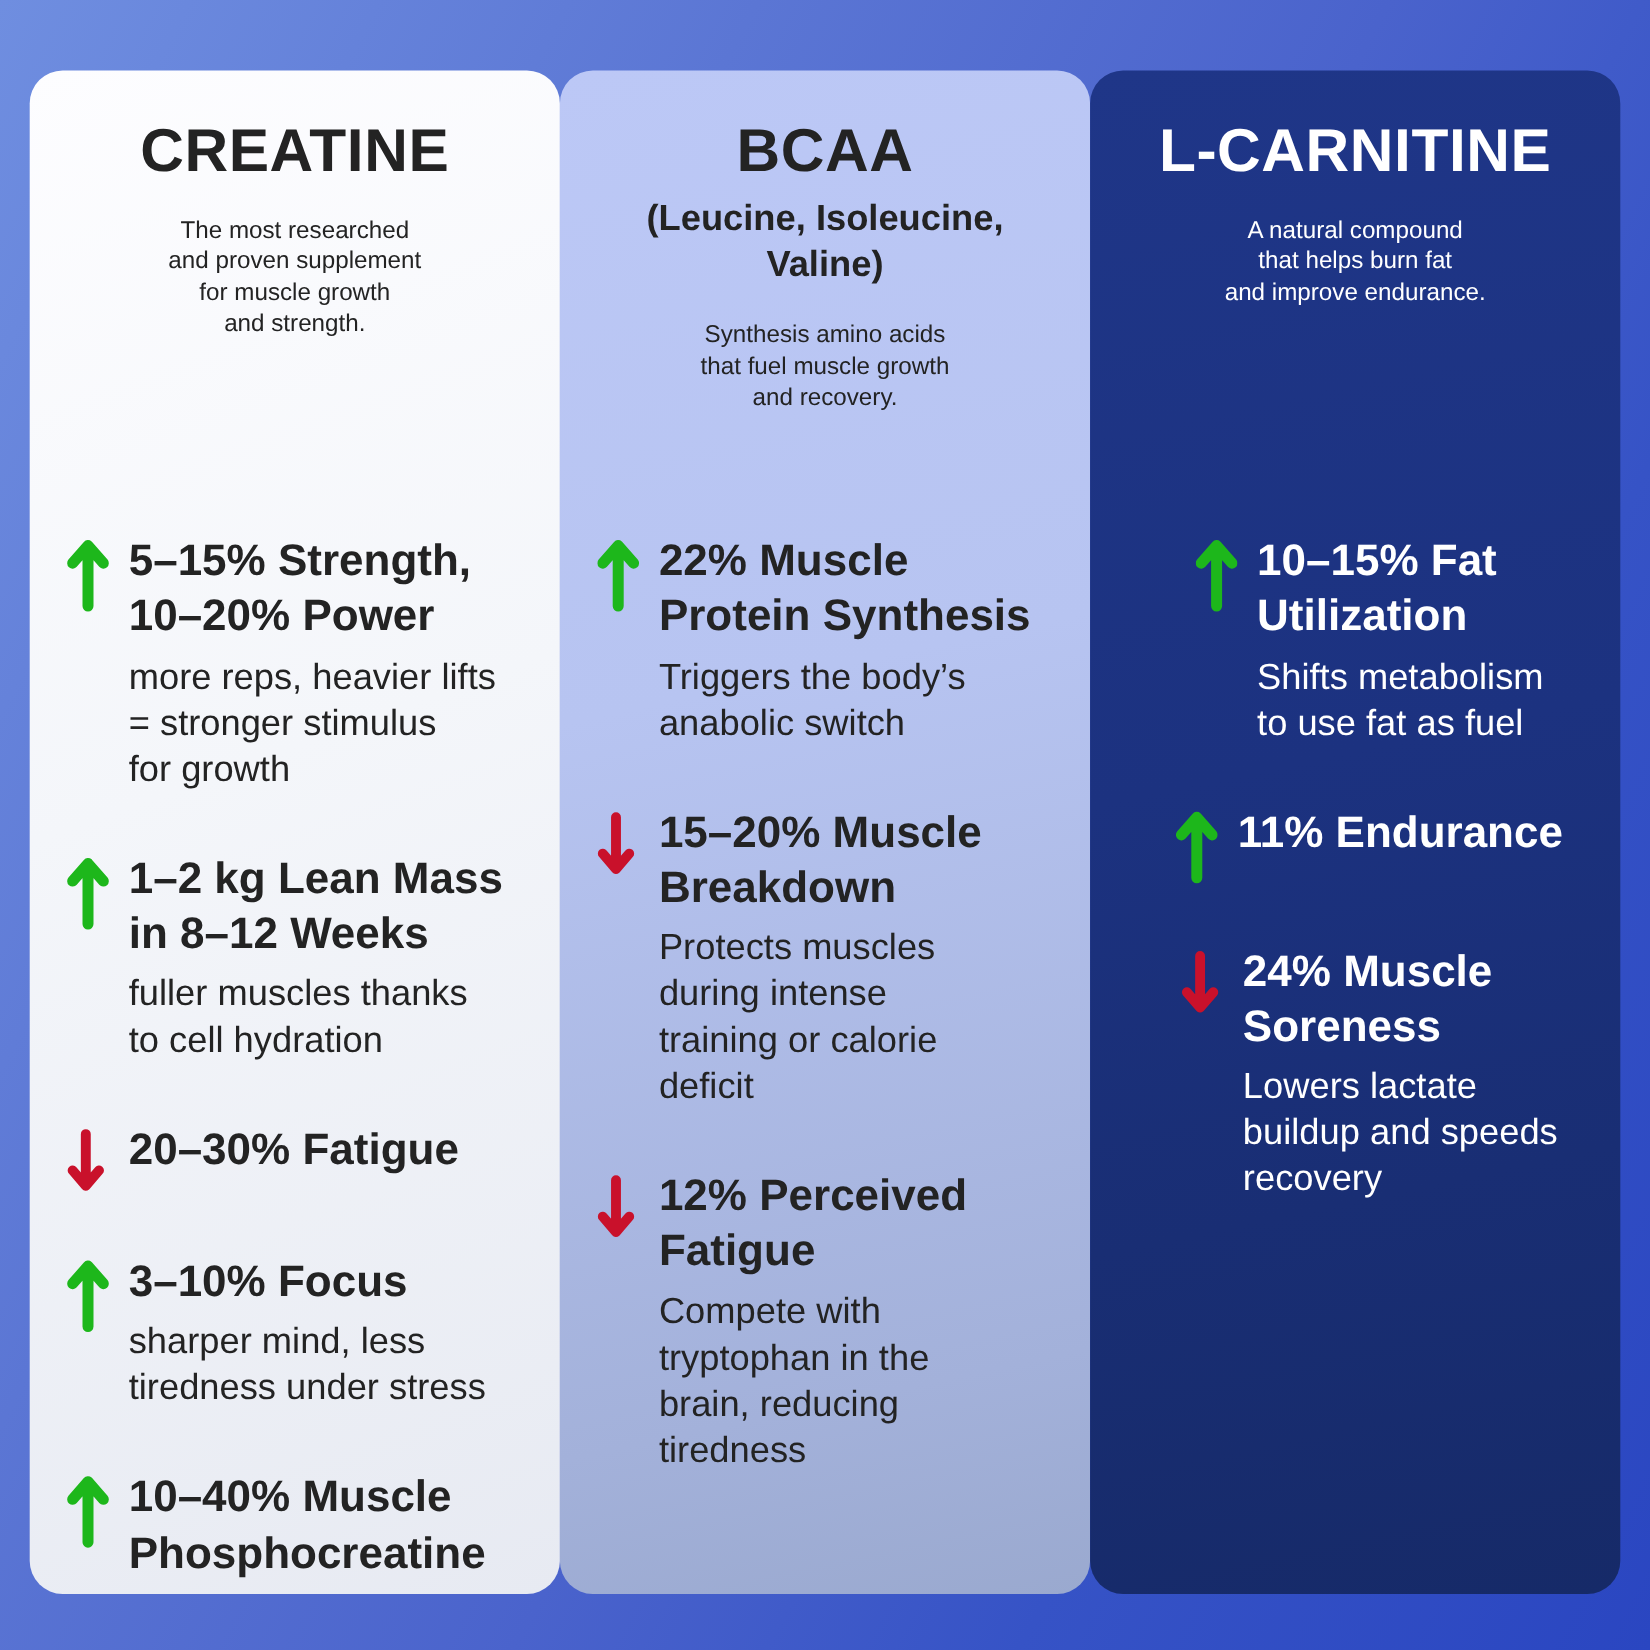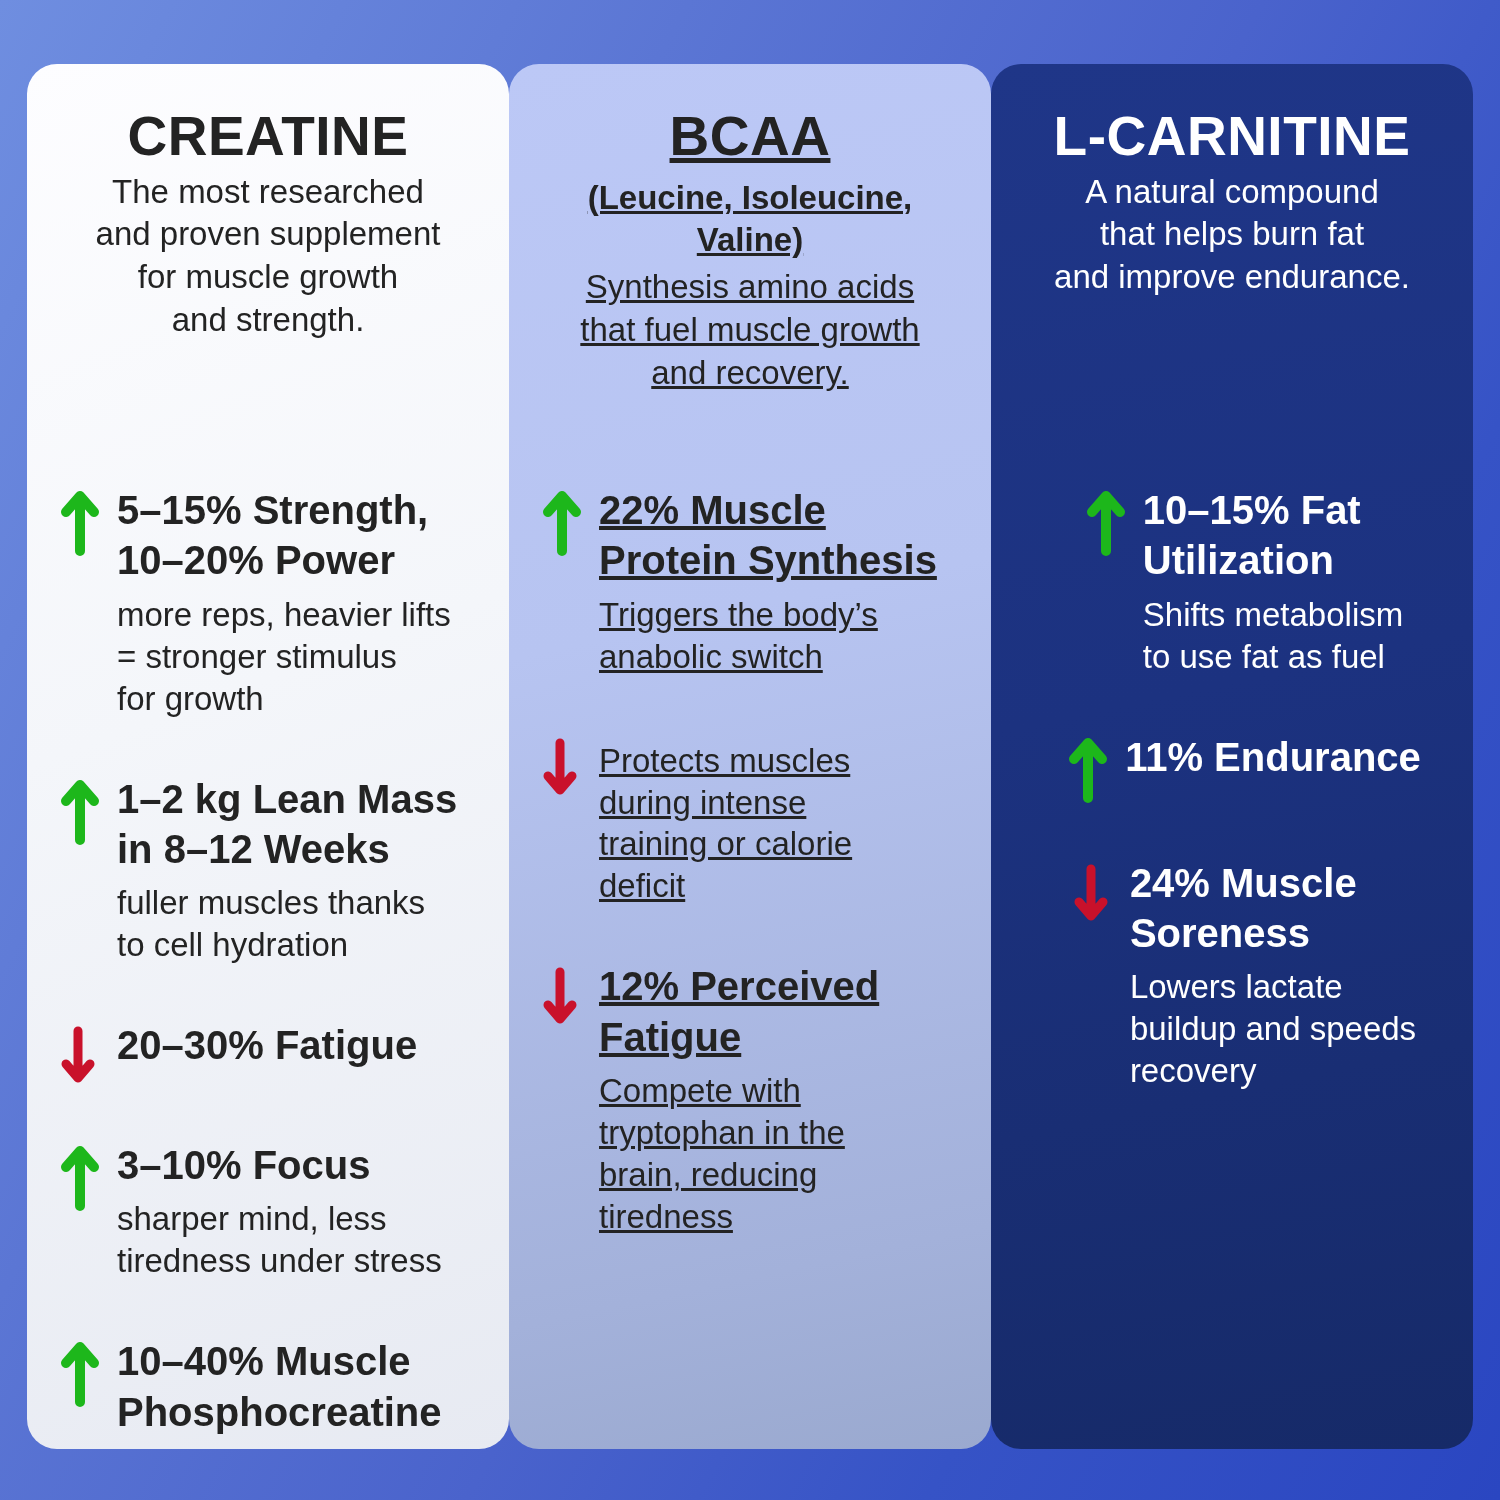--- a/index.html
+++ b/index.html
@@ -38,21 +38,20 @@
     display:flex;
     flex-direction:column;
   }
   .card-creatine{
     background:linear-gradient(160deg,#fdfdff 0%,var(--creatine-bg) 45%,#e7eaf2 100%);
     color:var(--text-dark);
   }
   .card-bcaa{
     background:linear-gradient(168deg,#bcc8f6 0%,var(--bcaa-bg) 40%,#a3b1da 85%,#9aa9cf 100%);
     color:var(--text-dark);
-    text-decoration:underline;
   }
   .card-carnitine{
     background:linear-gradient(168deg,#1f3688 0%,var(--carnitine-bg) 45%,#162a68 100%);
     color:var(--text-light);
   }
   .card-header{
     min-height:352px;
     padding:0 22px;
     text-align:center;
   }
@@ -63,24 +62,24 @@
     line-height:1.1;
   }
   .card-subtitle-paren{
     font-size:33px;
     font-weight:700;
     line-height:1.3;
     margin-top:10px;
     white-space:pre-line;
   }
   .card-subtitle{
-    font-size:33px;
+    font-size:22px;
     font-weight:500;
     line-height:1.3;
-    margin-top:4px;
+    margin-top:28px;
     white-space:pre-line;
   }
   .items{
     padding:0 26px 0 34px;
     display:flex;
     flex-direction:column;
     gap:54px;
     margin-top:27px;
   }
   .item{
@@ -230,20 +229,22 @@
         </div>
 
         <div class="item down">
           <span class="arrow">
 
             <svg class="down-arrow" width="34" height="60" viewBox="0 0 34 60">
                 <path d="M17 5 L17 50 M5 38 L17 52 L29 38" fill="none" stroke-width="9" stroke-linecap="round" stroke-linejoin="round"></path>
               </svg>
           </span>
           <div class="item-text">
+            <div class="heading">15–20% Muscle
+Breakdown</div>
             <div class="desc">Protects muscles
 during intense
 training or calorie
 deficit</div>
           </div>
         </div>
 
         <div class="item down">
           <span class="arrow">
 

